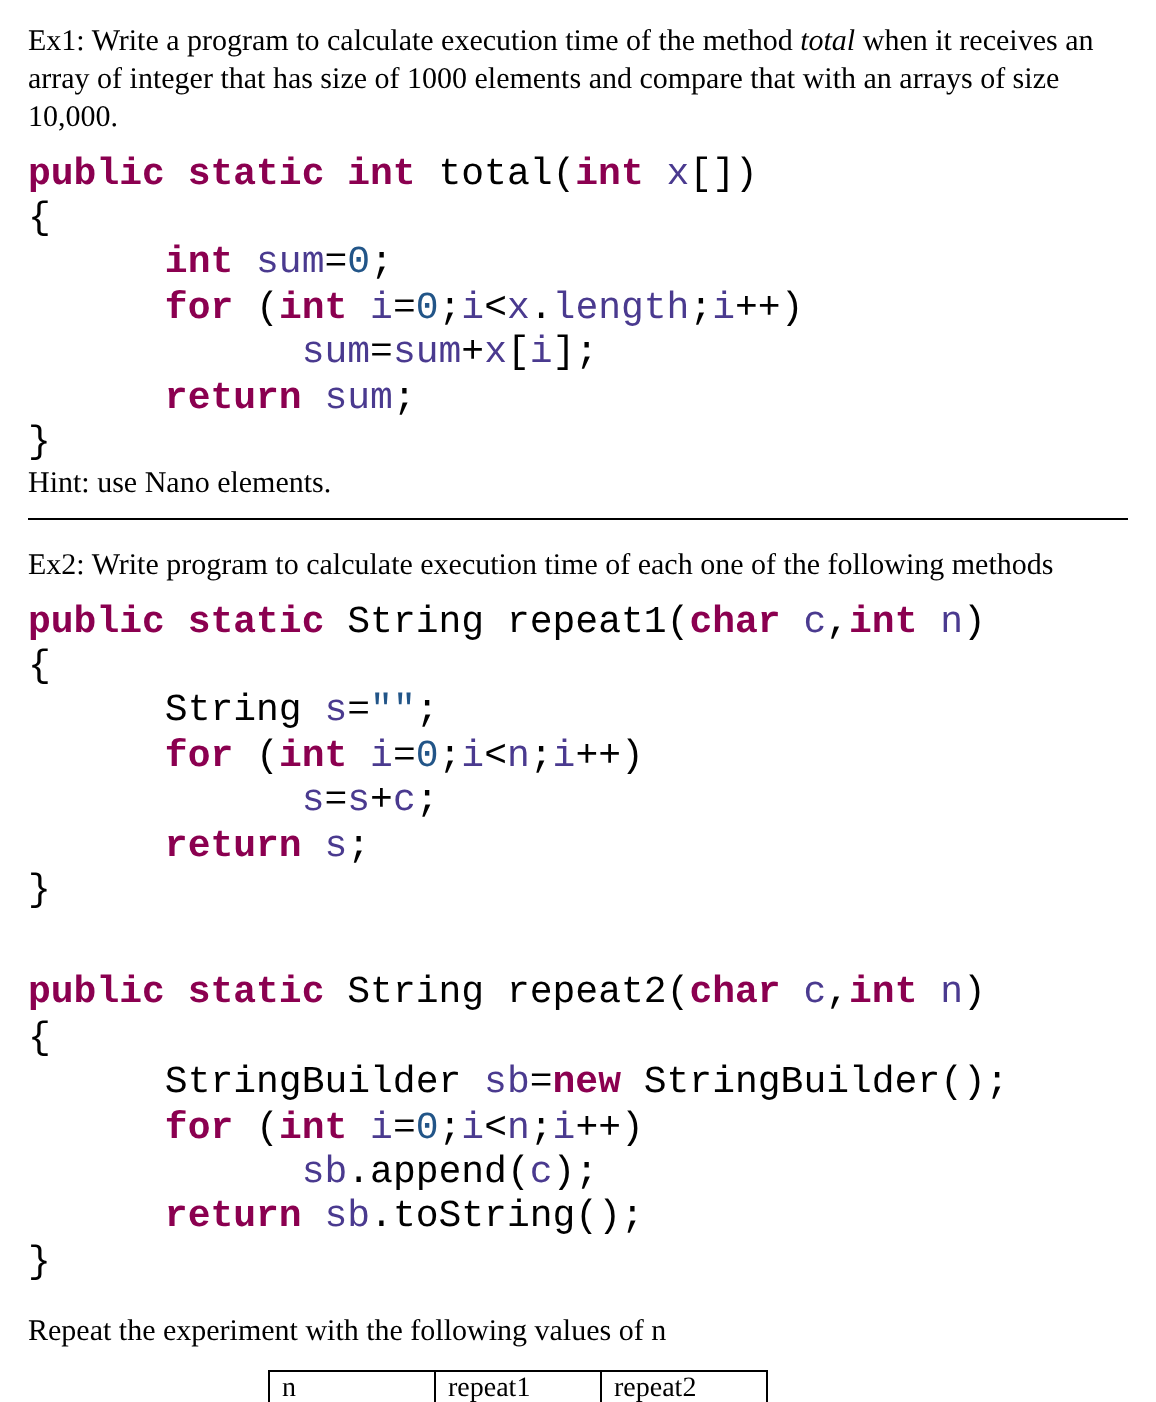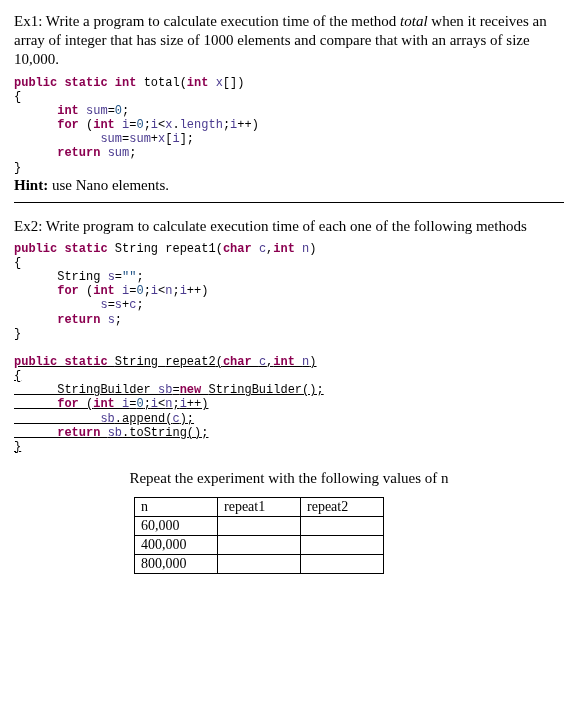--- a/index.html
+++ b/index.html
@@ -10,34 +10,34 @@
     margin: 0;
     padding: 12px 14px;
     width: 578px;
     box-sizing: border-box;
   }
   .exercise-intro { margin-bottom: 6px; line-height: 1.28; }
   .exercise-intro .label { font-weight: normal; }
   .exercise-intro .ital { font-style: italic; }
   pre.code {
     font-family: "Courier New", Courier, monospace;
-    font-size: 12px;
+    font-size: 19px;
     line-height: 1.18;
     white-space: pre;
     margin: 6px 0 2px 0;
   }
   .kw { color: #8b0050; font-weight: bold; }
   .id  { color: #4a3a8f; }
   .num { color: #225588; }
   .str { color: #225588; }
   .plain { color: #000; }
   .hint { margin: 2px 0 8px 0; }
-  .hint .label { font-weight: bold; }
+  .hint .label { font-weight: normal; }
   hr.sep { border: none; border-top: 1px solid #000; margin: 6px 0 14px 0; }
-  .repeat-note { margin: 16px 0 10px 0; text-align: center; }
+  .repeat-note { margin: 16px 0 10px 0; }
   table.results {
     border-collapse: collapse;
     margin-left: 120px;
     font-size: 14px;
   }
   table.results th, table.results td {
     border: 1px solid #000;
     padding: 1px 6px;
     text-align: left;
     min-width: 70px;
@@ -71,21 +71,21 @@
 </div>
 
 <pre class="code"><span class="kw">public static </span><span class="plain">String </span><span class="plain">repeat1</span><span class="plain">(</span><span class="kw">char </span><span class="id">c</span><span class="plain">,</span><span class="kw">int </span><span class="id">n</span><span class="plain">)</span>
 <span class="plain">{</span>
 <span class="plain">      String </span><span class="id">s</span><span class="plain">=</span><span class="str">""</span><span class="plain">;</span>
 <span class="kw">      for </span><span class="plain">(</span><span class="kw">int </span><span class="id">i</span><span class="plain">=</span><span class="num">0</span><span class="plain">;</span><span class="id">i</span><span class="plain">&lt;</span><span class="id">n</span><span class="plain">;</span><span class="id">i</span><span class="plain">++)</span>
 <span class="id">            s</span><span class="plain">=</span><span class="id">s</span><span class="plain">+</span><span class="id">c</span><span class="plain">;</span>
 <span class="kw">      return </span><span class="id">s</span><span class="plain">;</span>
 <span class="plain">}</span></pre>
 
-<pre class="code" style="margin-top:14px;text-decoration:underline;"><span class="kw">public static </span><span class="plain">String </span><span class="plain">repeat2</span><span class="plain">(</span><span class="kw">char </span><span class="id">c</span><span class="plain">,</span><span class="kw">int </span><span class="id">n</span><span class="plain">)</span>
+<pre class="code" style="margin-top:29px;"><span class="kw">public static </span><span class="plain">String </span><span class="plain">repeat2</span><span class="plain">(</span><span class="kw">char </span><span class="id">c</span><span class="plain">,</span><span class="kw">int </span><span class="id">n</span><span class="plain">)</span>
 <span class="plain">{</span>
 <span class="plain">      StringBuilder </span><span class="id">sb</span><span class="plain">=</span><span class="kw">new </span><span class="plain">StringBuilder();</span>
 <span class="kw">      for </span><span class="plain">(</span><span class="kw">int </span><span class="id">i</span><span class="plain">=</span><span class="num">0</span><span class="plain">;</span><span class="id">i</span><span class="plain">&lt;</span><span class="id">n</span><span class="plain">;</span><span class="id">i</span><span class="plain">++)</span>
 <span class="id">            sb</span><span class="plain">.append(</span><span class="id">c</span><span class="plain">);</span>
 <span class="kw">      return </span><span class="id">sb</span><span class="plain">.toString();</span>
 <span class="plain">}</span></pre>
 
 <div class="repeat-note">Repeat the experiment with the following values of n</div>
 
 <table class="results">

